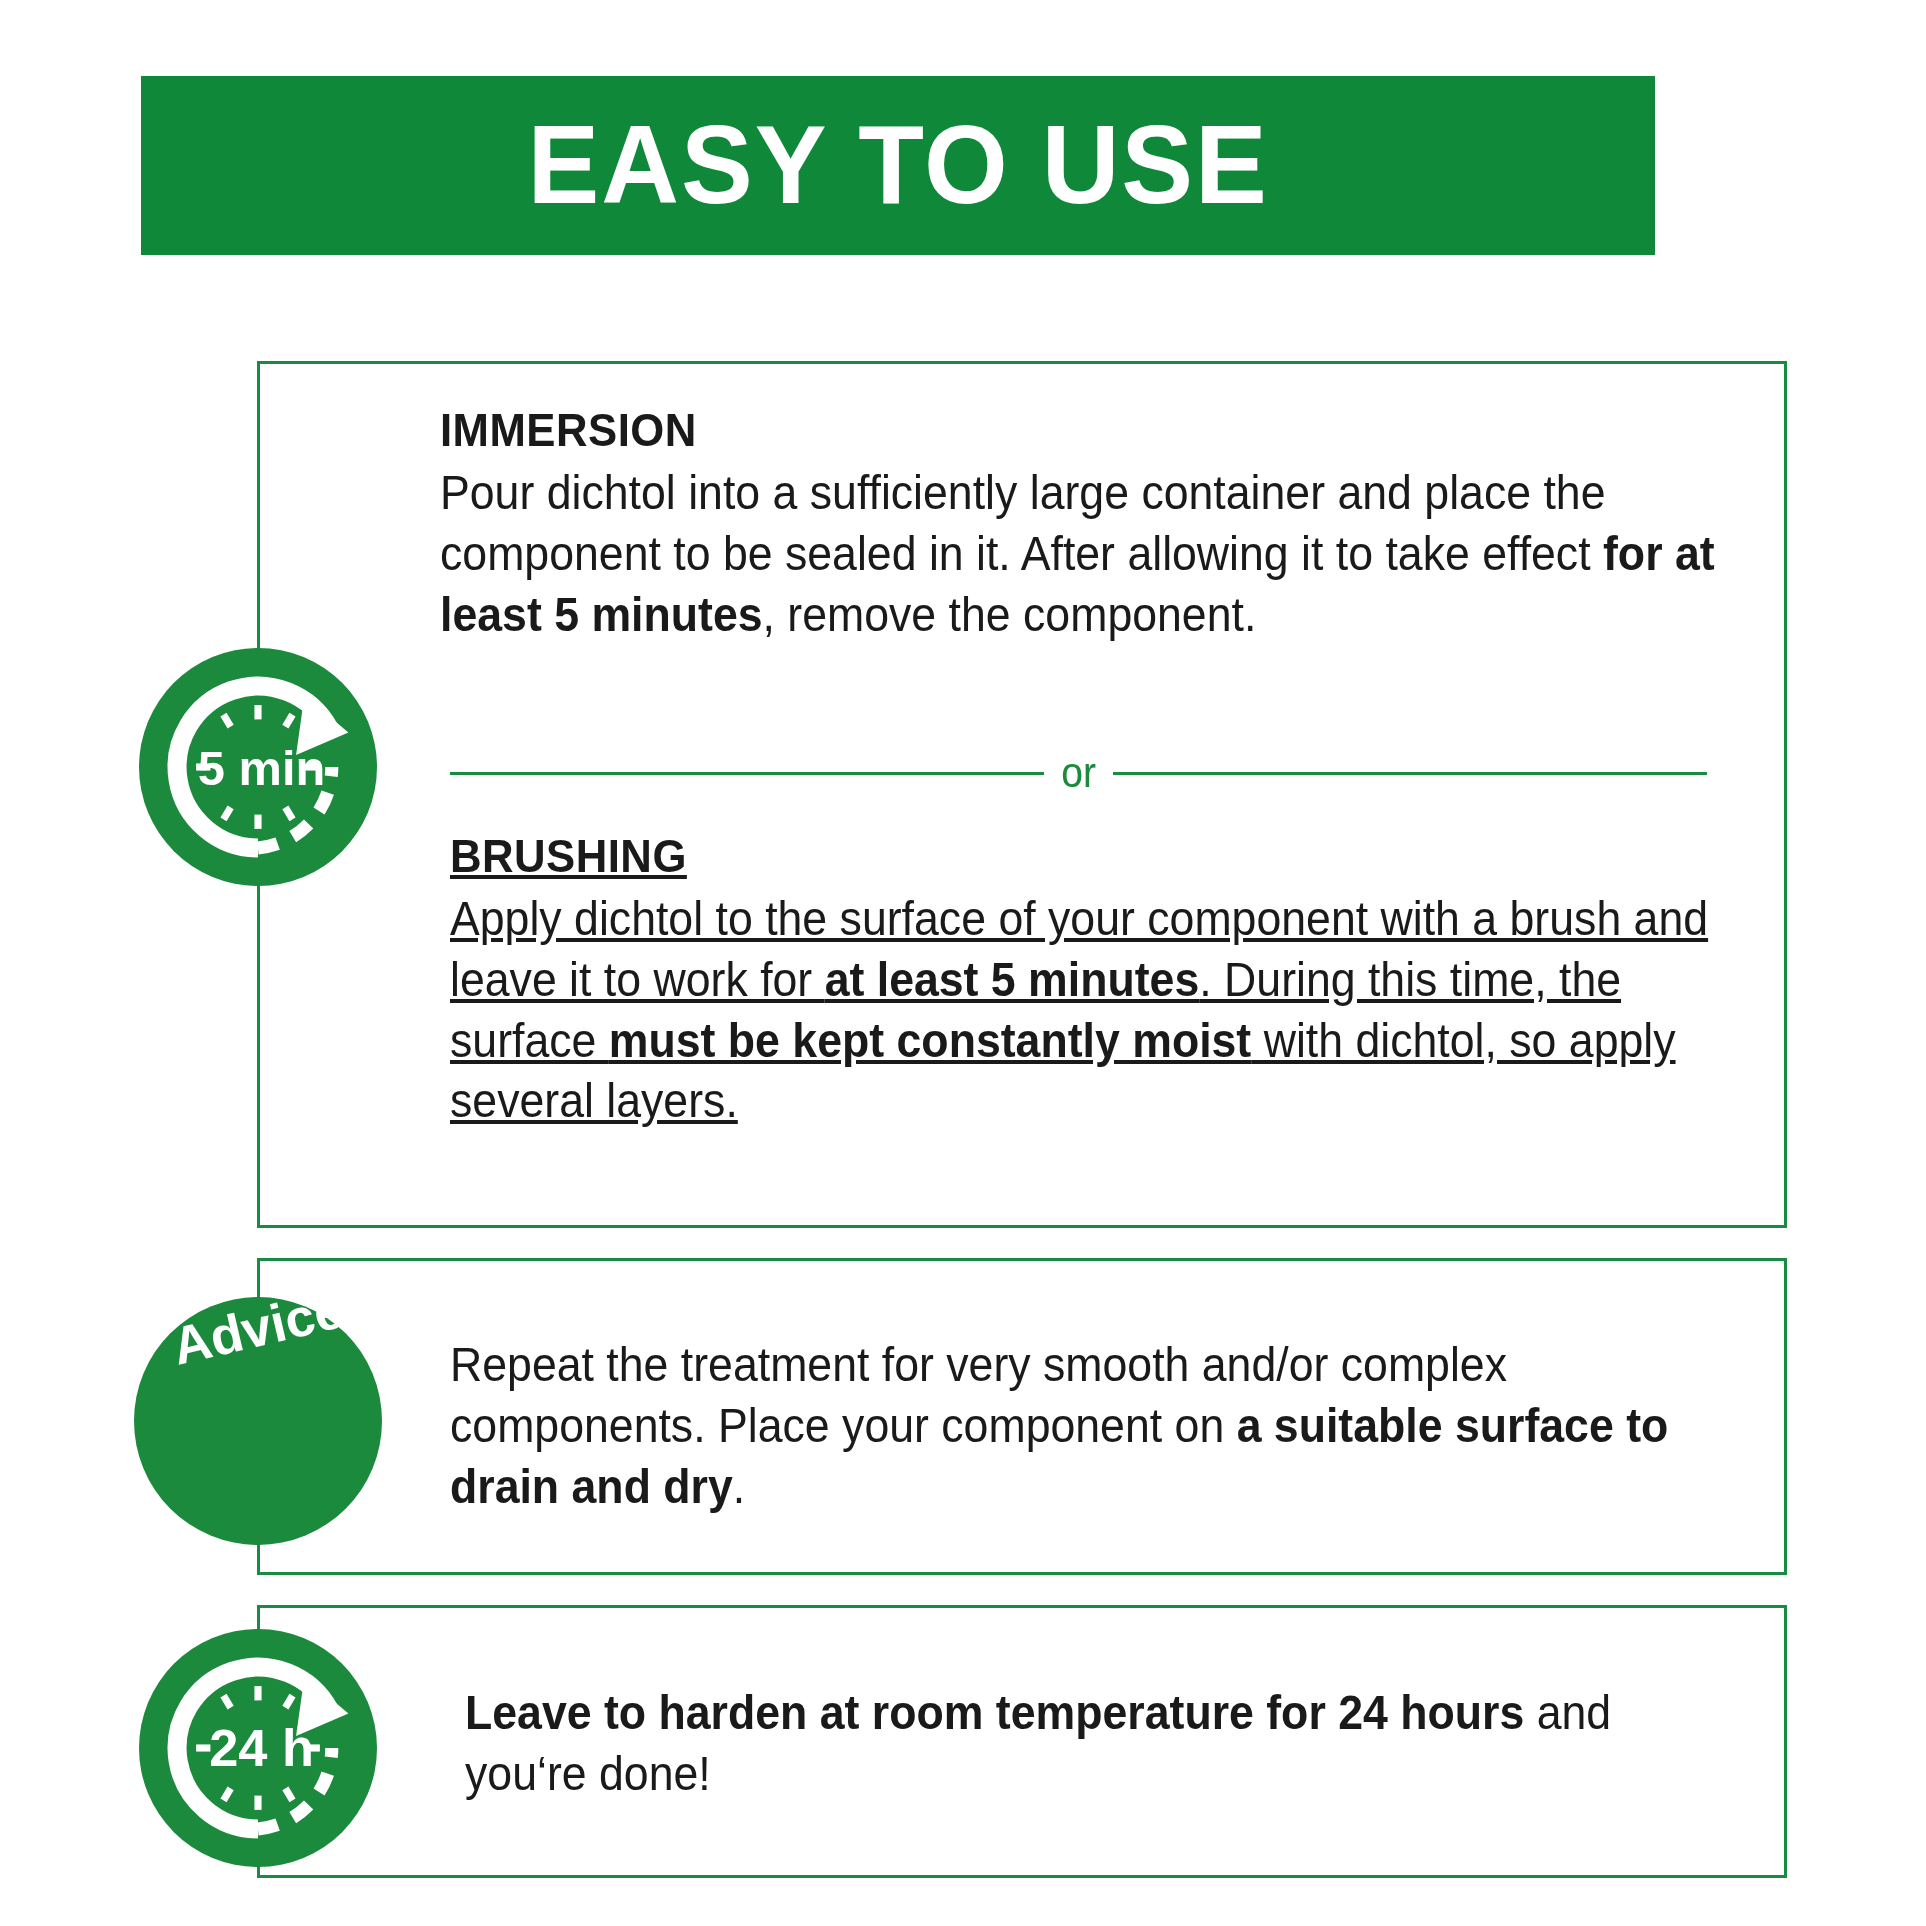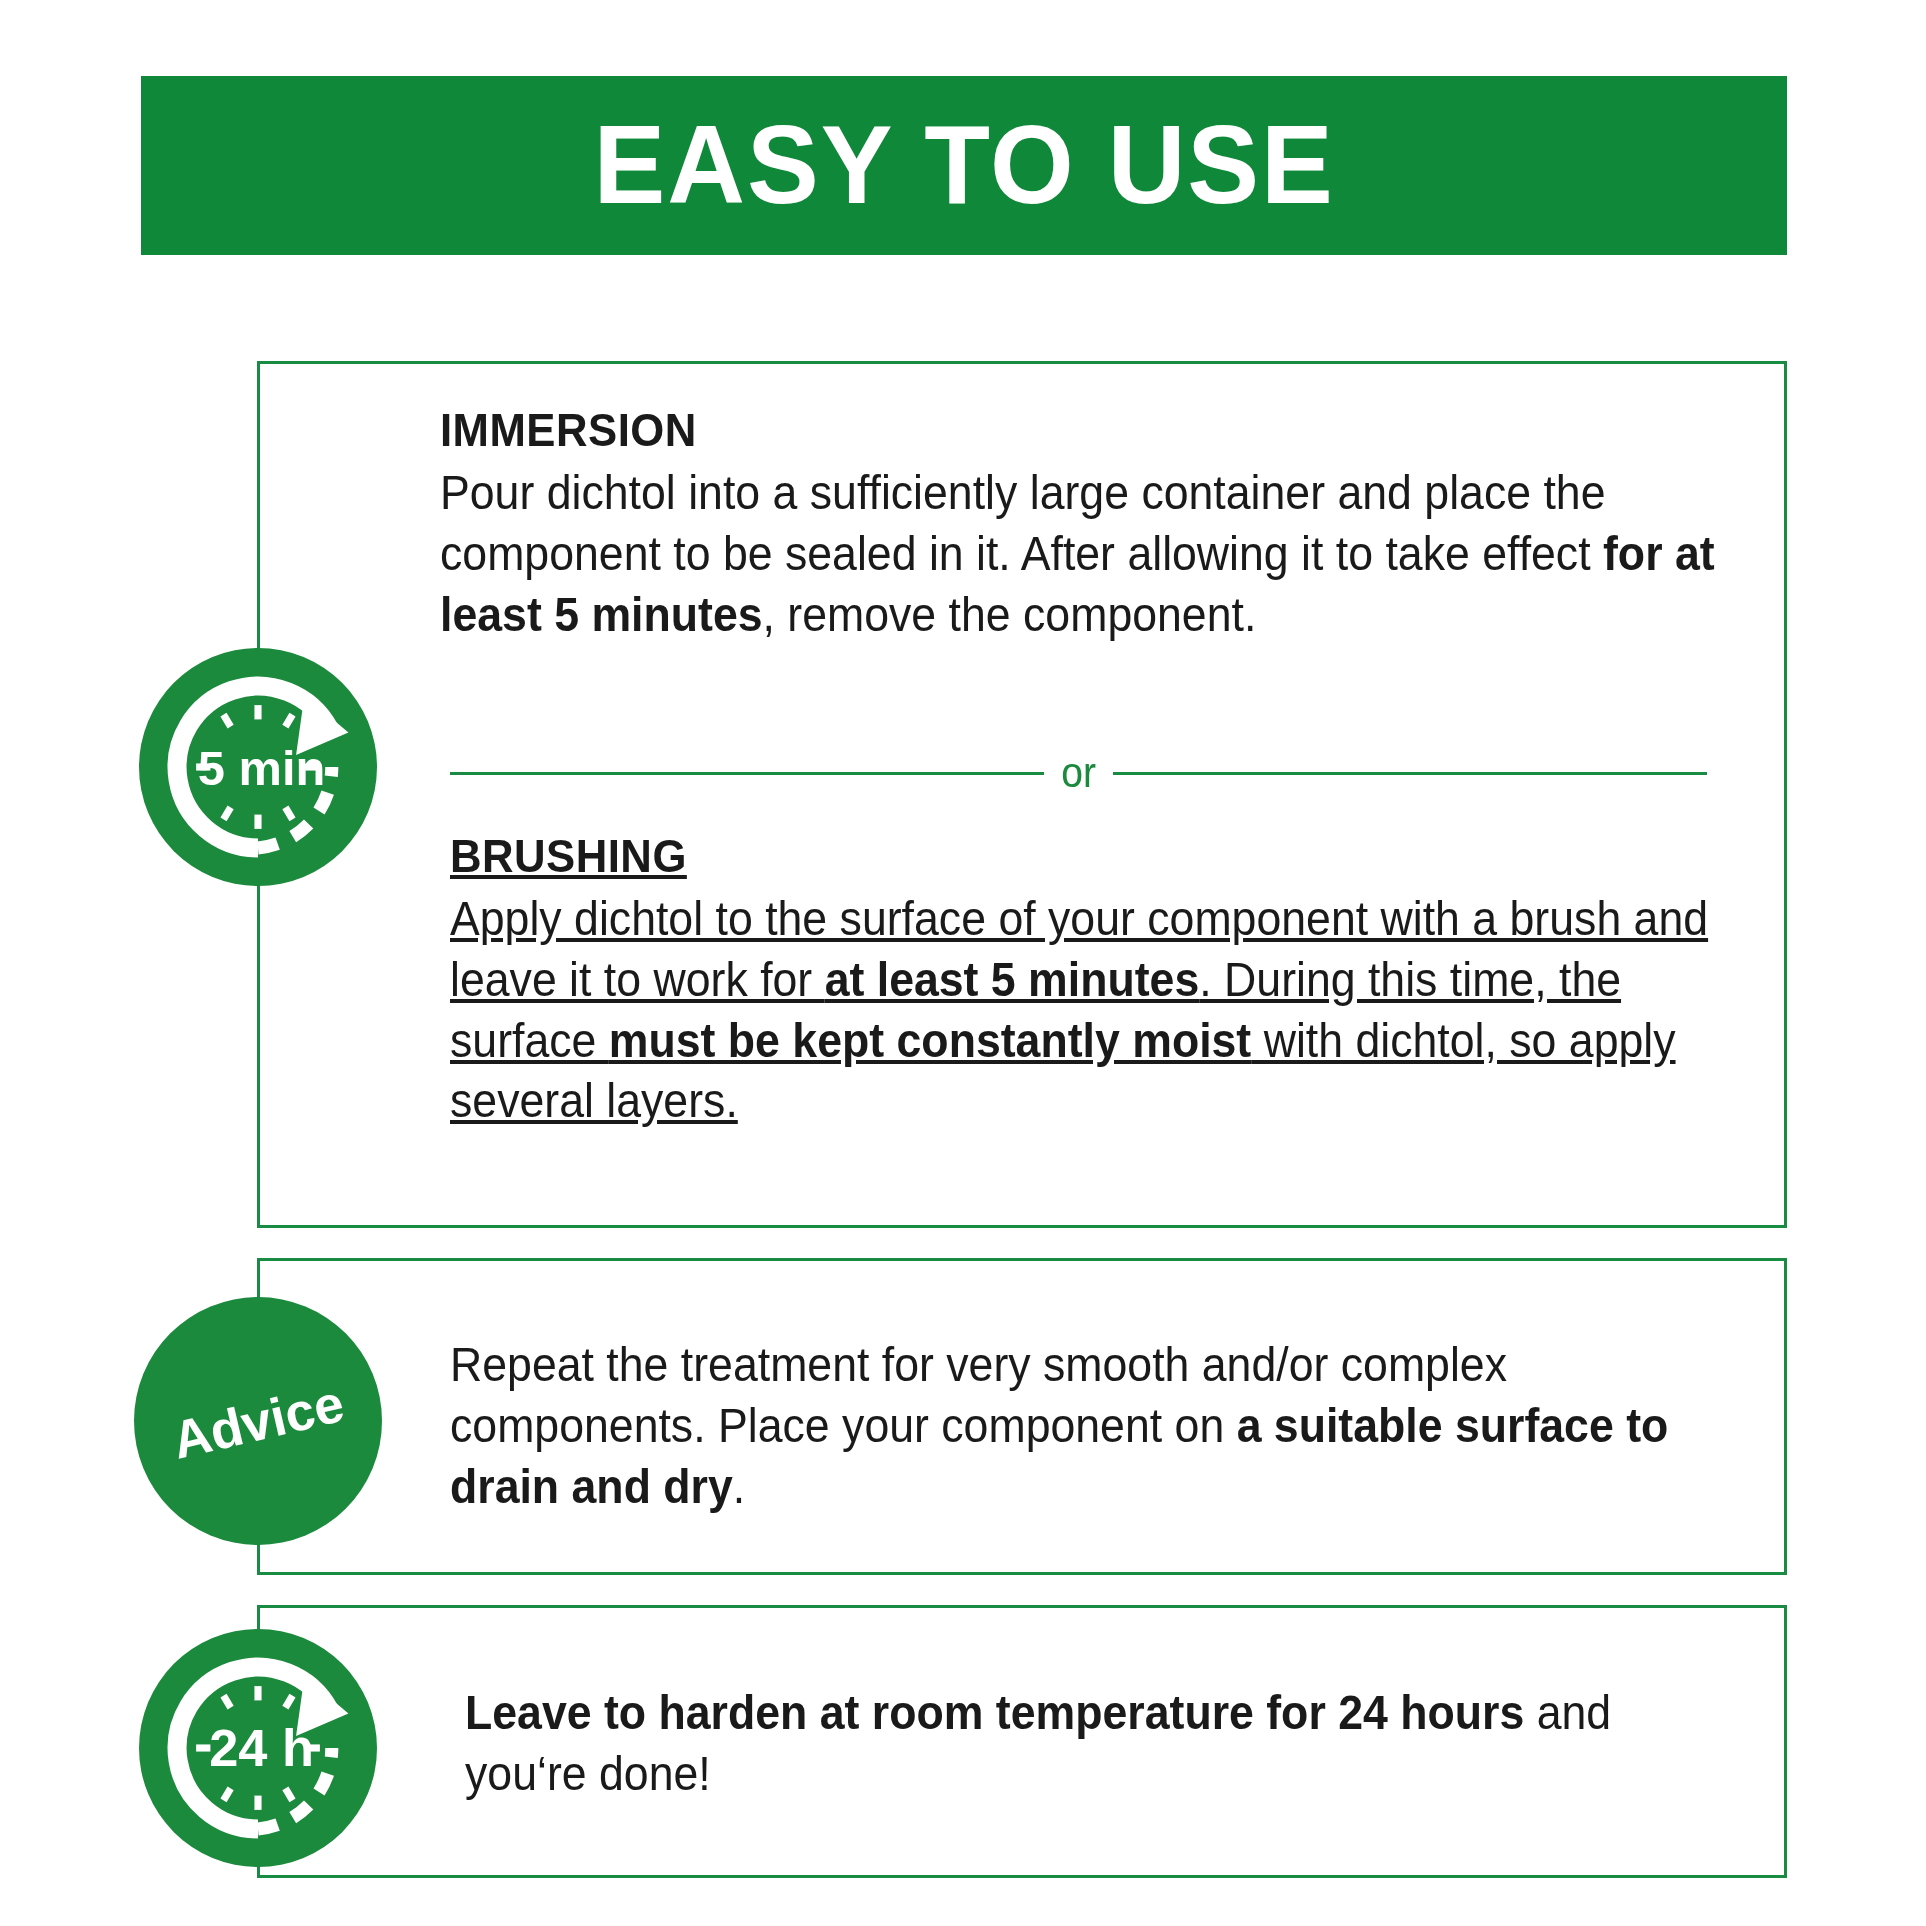--- a/index.html
+++ b/index.html
@@ -14,21 +14,21 @@
     font-family: "Liberation Sans", "DejaVu Sans", sans-serif;
     position: relative;
     overflow: hidden;
   }
 
   
   .header-banner {
     position: absolute;
     left: 141px;
     top: 76px;
-    width: 1646px;
+    width: 1514px;
     height: 179px;
     background: #10883a;
     display: flex;
     align-items: center;
     justify-content: center;
   }
   .header-title {
     color: #ffffff;
     font-size: 111px;
     font-weight: bold;
@@ -47,21 +47,21 @@
   #box-application { left: 257px; top: 361px;  width: 1530px; height: 867px; }
   #box-advice      { left: 257px; top: 1258px; width: 1530px; height: 317px; }
   #box-harden      { left: 257px; top: 1605px; width: 1530px; height: 273px; }
 
   
   .badge {
     position: absolute;
     border-radius: 50%;
     background: #1b8a3d;
     display: flex;
-    align-items: center;
+    align-items: flex-start;
     justify-content: center;
     z-index: 5;
   }
   #badge-5min   { left: 139px; top: 648px;  width: 238px; height: 238px; }
   #badge-advice { left: 134px; top: 1297px; width: 248px; height: 248px; }
   #badge-24h    { left: 139px; top: 1629px; width: 238px; height: 238px; }
 
   .badge svg { width: 100%; height: 100%; display: block; }
 
   .badge-text-advice {

